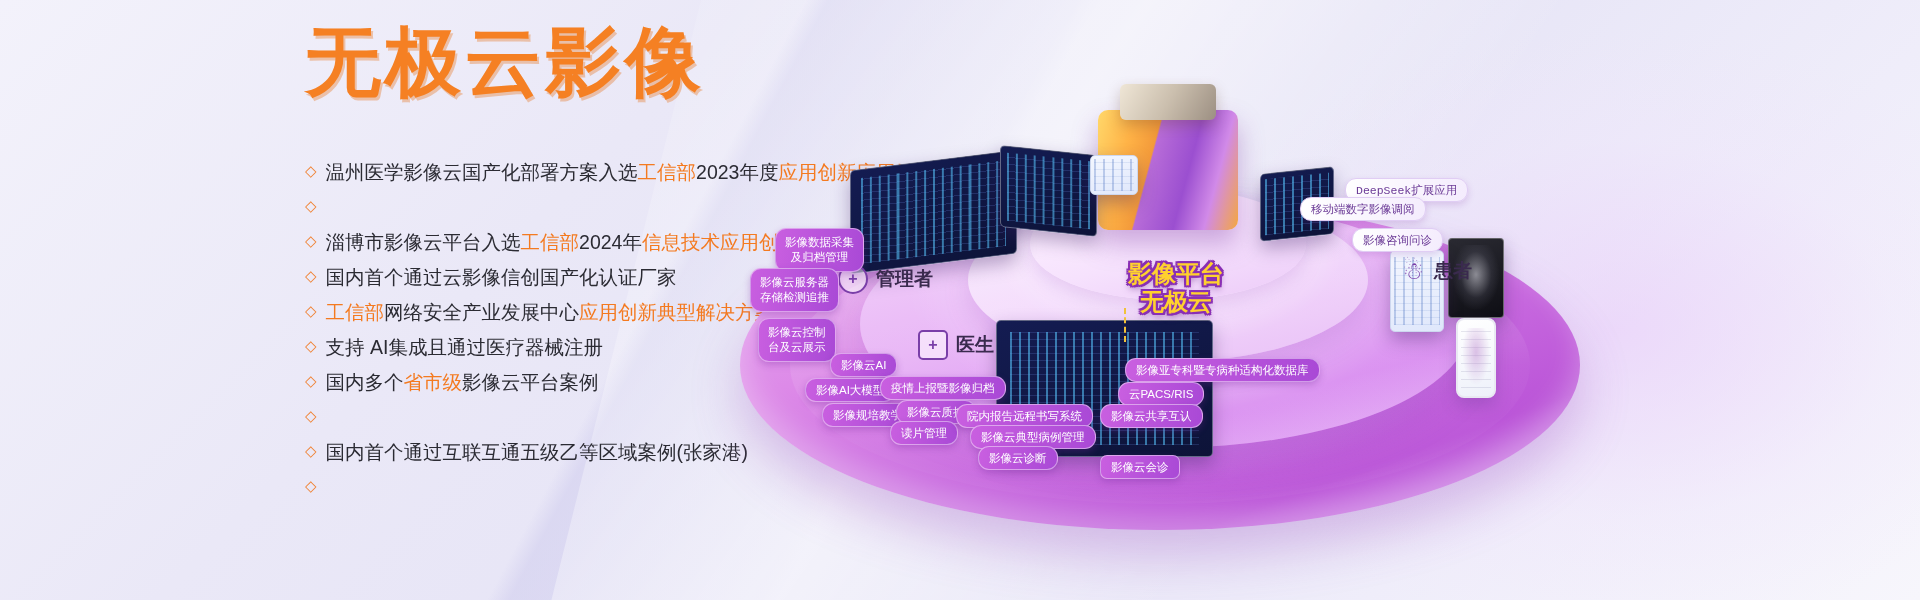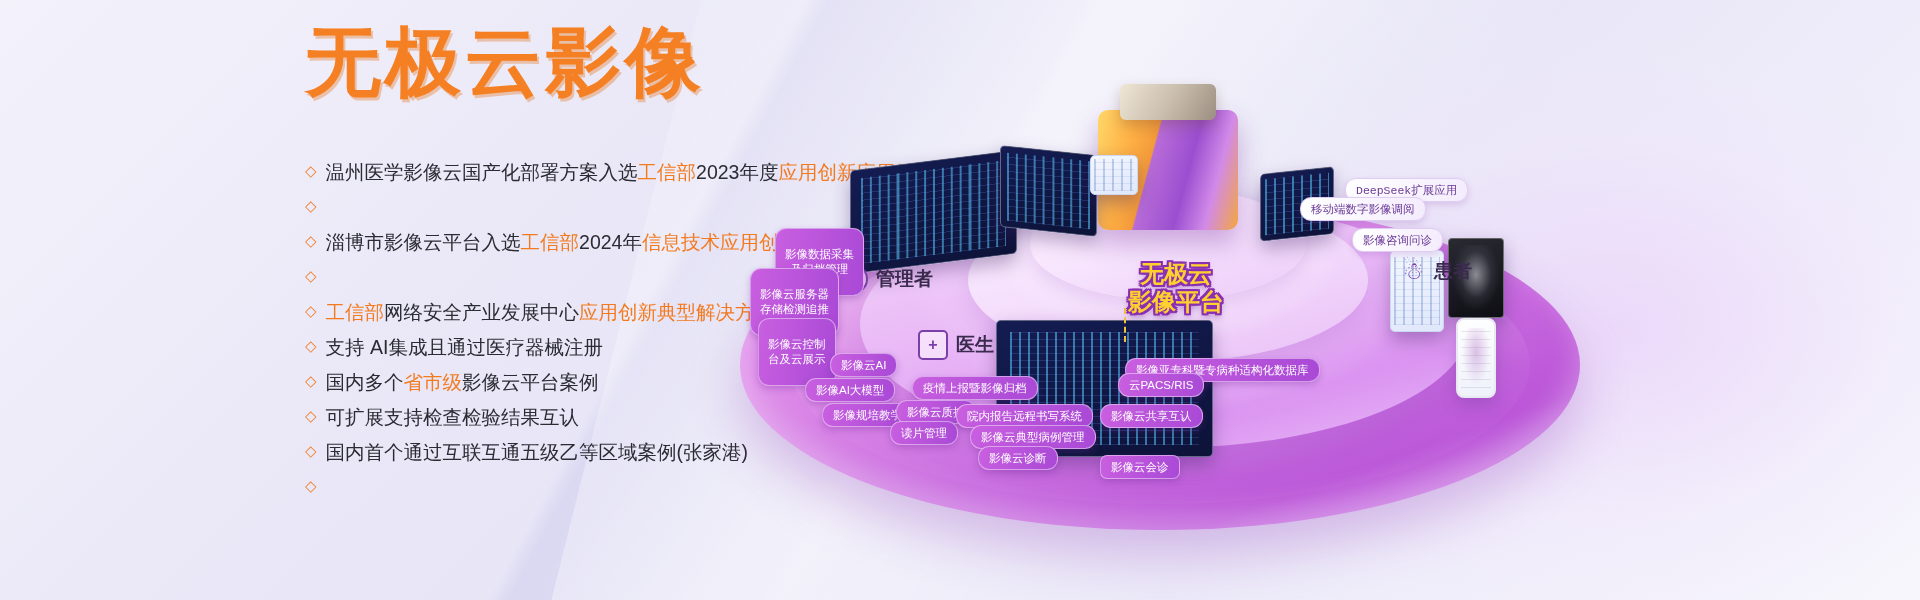--- a/index.html
+++ b/index.html
@@ -127,21 +127,21 @@
     font-size:11.5px;color:#fff;white-space:nowrap;
     background:linear-gradient(100deg,#c95fe0,#a949d6);
     box-shadow:0 3px 7px rgba(120,40,160,.30);
     border:1px solid rgba(255,255,255,.45);
   }
   .pill.lite{
     background:linear-gradient(100deg,#ffffff,#f4ecfd);
     color:#6b3a96;border:1px solid #e0cdf4;
     box-shadow:0 3px 7px rgba(120,40,160,.18);
   }
-  .pill.two{height:34px;flex-direction:column;line-height:15px;padding:16px 9px;}
+  .pill.two{height:34px;flex-direction:column;line-height:15px;padding:4px 9px;}
 
   .role{
     position:absolute;display:flex;align-items:center;gap:8px;
     font-size:19px;font-weight:bold;color:#3a2a4e;white-space:nowrap;
   }
   .role .ricon{
     width:26px;height:26px;border:2px solid #7a3fa8;border-radius:5px;
     display:flex;align-items:center;justify-content:center;
     color:#7a3fa8;font-size:16px;font-weight:bold;background:rgba(255,255,255,.55);
   }
@@ -175,36 +175,36 @@
         </div>
         <div class="bullet">
           <span class="dia">◇</span>
         </div>
         <div class="bullet">
           <span class="dia">◇</span>
           <span><span class="dk">淄博市影像云平台入选</span><span class="hl">工信部</span><span class="dk">2024年</span><span class="hl">信息技术应用创新案例</span></span>
         </div>
         <div class="bullet">
           <span class="dia">◇</span>
+          <span><span class="dk">国内首个通过云影像信创国产化认证厂家</span></span>
         </div>
         <div class="bullet">
           <span class="dia">◇</span>
           <span><span class="hl">工信部</span><span class="dk">网络安全产业发展中心</span><span class="hl">应用创新典型解决方案</span></span>
         </div>
         <div class="bullet">
           <span class="dia">◇</span>
           <span><span class="dk">支持 AI集成且通过医疗器械注册</span></span>
         </div>
         <div class="bullet">
           <span class="dia">◇</span>
           <span><span class="dk">国内多个</span><span class="hl">省市级</span><span class="dk">影像云平台案例</span></span>
         </div>
         <div class="bullet">
           <span class="dia">◇</span>
-          <span><span class="dk">可扩展支持检查检验结果互认</span></span>
         </div>
         <div class="bullet">
           <span class="dia">◇</span>
           <span><span class="dk">国内首个通过互联互通五级乙等区域案例(张家港)</span></span>
         </div>
         <div class="bullet">
           <span class="dia">◇</span>
         </div>
       </div>
   </div>
@@ -234,49 +234,49 @@
     <div class="role" style="left:218px;top:330px;">
       <span class="ricon">+</span>
       <span>医生</span>
     </div>
     <div class="role" style="left:700px;top:258px;">
       <span class="ricon plain">☃</span>
       <span>患者</span>
     </div>
 
     <div class="center-label">
+      <div>影像平台</div>
       <div>无极云</div>
-      <div>影像平台</div>
     </div>
     <div class="connector" style="left:424px;top:308px;"></div>
 
     <div id="pill-host">
         <div class="pill two" style="left: 75px; top: 228px;">
           <span>影像数据采集</span>
           <span>及归档管理</span>
         </div>
         <div class="pill two" style="left: 50px; top: 268px;">
           <span>影像云服务器</span>
           <span>存储检测追推</span>
         </div>
         <div class="pill two" style="left: 58px; top: 318px;">
           <span>影像云控制</span>
           <span>台及云展示</span>
         </div>
         <div class="pill " style="left: 130px; top: 353px;">影像云AI</div>
         <div class="pill " style="left: 105px; top: 378px;">影像AI大模型</div>
         <div class="pill " style="left: 122px; top: 403px;">影像规培教学</div>
-        <div class="pill " style="left: 180px; top: 376px; margin-left: 32px;">疫情上报暨影像归档</div>
+        <div class="pill " style="left: 180px; top: 376px;">疫情上报暨影像归档</div>
         <div class="pill " style="left: 196px; top: 400px;">影像云质控</div>
         <div class="pill " style="left: 190px; top: 421px;">读片管理</div>
         <div class="pill " style="left: 256px; top: 404px;">院内报告远程书写系统</div>
         <div class="pill " style="left: 270px; top: 425px;">影像云典型病例管理</div>
         <div class="pill " style="left: 278px; top: 446px;">影像云诊断</div>
         <div class="pill " style="left: 400px; top: 455px; border-radius: 7px;">影像云会诊</div>
         <div class="pill " style="left: 425px; top: 358px;">影像亚专科暨专病种适构化数据库</div>
-        <div class="pill " style="left: 418px; top: 373px;">云PACS/RIS</div>
+        <div class="pill " style="left: 418px; top: 382px;">云PACS/RIS</div>
         <div class="pill " style="left: 400px; top: 404px;">影像云共享互认</div>
         <div class="pill lite" style="left: 645px; top: 178px; font-family: Liberation Mono, monospace;">DeepSeek扩展应用</div>
         <div class="pill lite" style="left: 600px; top: 197px;">移动端数字影像调阅</div>
         <div class="pill lite" style="left: 652px; top: 228px;">影像咨询问诊</div>
       </div>
   </div>
 </div>
 
 </body></html>

